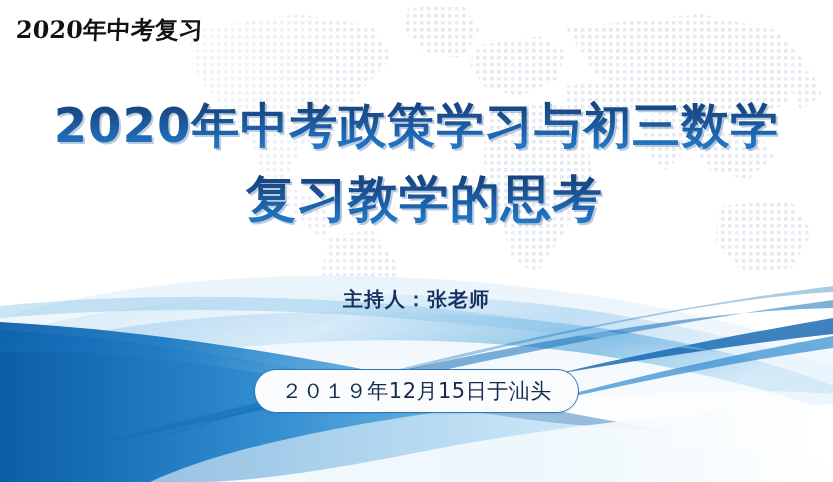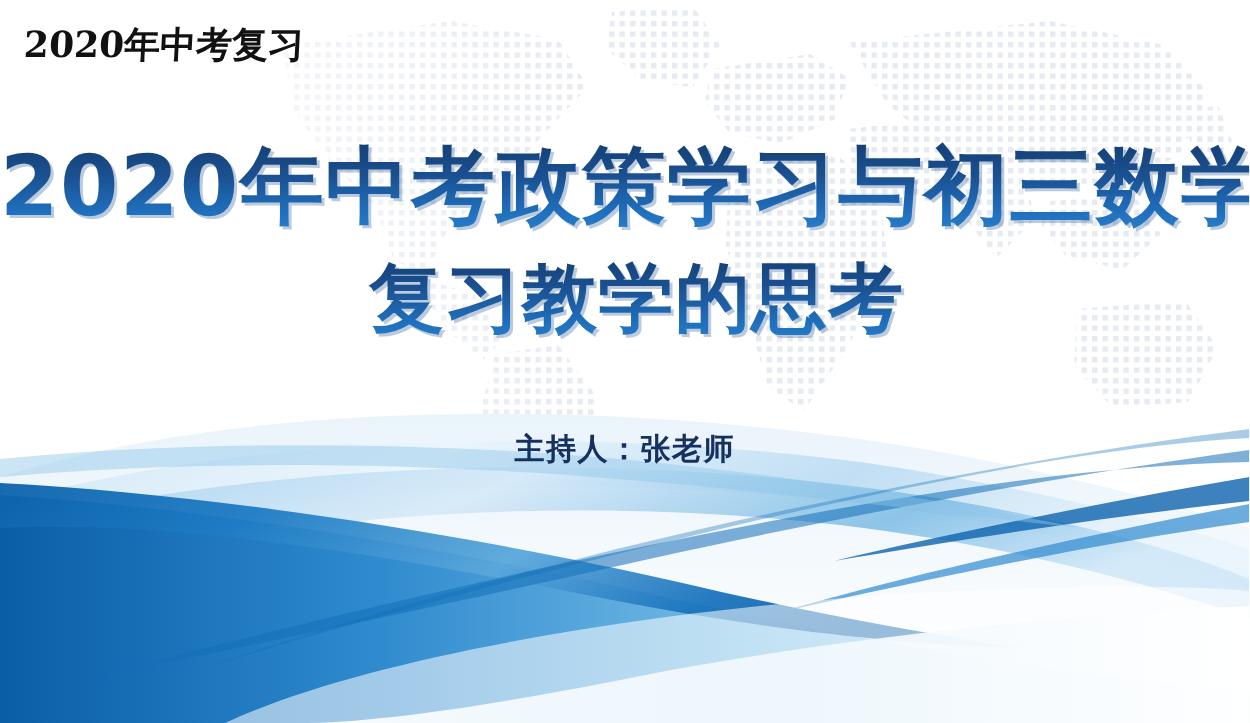--- a/index.html
+++ b/index.html
@@ -50,21 +50,21 @@
   .title-block {
     position: absolute;
     left: 0;
     top: 88px;
     width: 833px;
     text-align: center;
   }
   .title-line {
     font-family: "DejaVu Sans", "Liberation Sans", sans-serif;
     font-weight: bold;
-    font-size: 56px;
+    font-size: 48px;
     line-height: 74px;
     letter-spacing: 1px;
     white-space: nowrap;
     background: linear-gradient(180deg, #123a6b 0%, #1a4f8f 38%, #1f6fbd 72%, #2f86cf 100%);
     -webkit-background-clip: text;
     background-clip: text;
     color: transparent;
     -webkit-text-fill-color: transparent;
     text-shadow: none;
     filter: drop-shadow(2px 2px 0px rgba(30,80,140,0.30));
@@ -253,15 +253,18 @@
 
   <div class="corner-label">2020年中考复习</div>
 
   <div class="title-block">
     <div class="title-line">2020年中考政策学习与初三数学</div>
     <div class="title-line second">复习教学的思考</div>
   </div>
 
   <div class="host-line">主持人：张老师</div>
 
+  <div class="date-pill-wrap">
+    <div class="date-pill">２０１９年12月15日于汕头</div>
+  </div>
 
 
 </div>
 
 </body></html>

